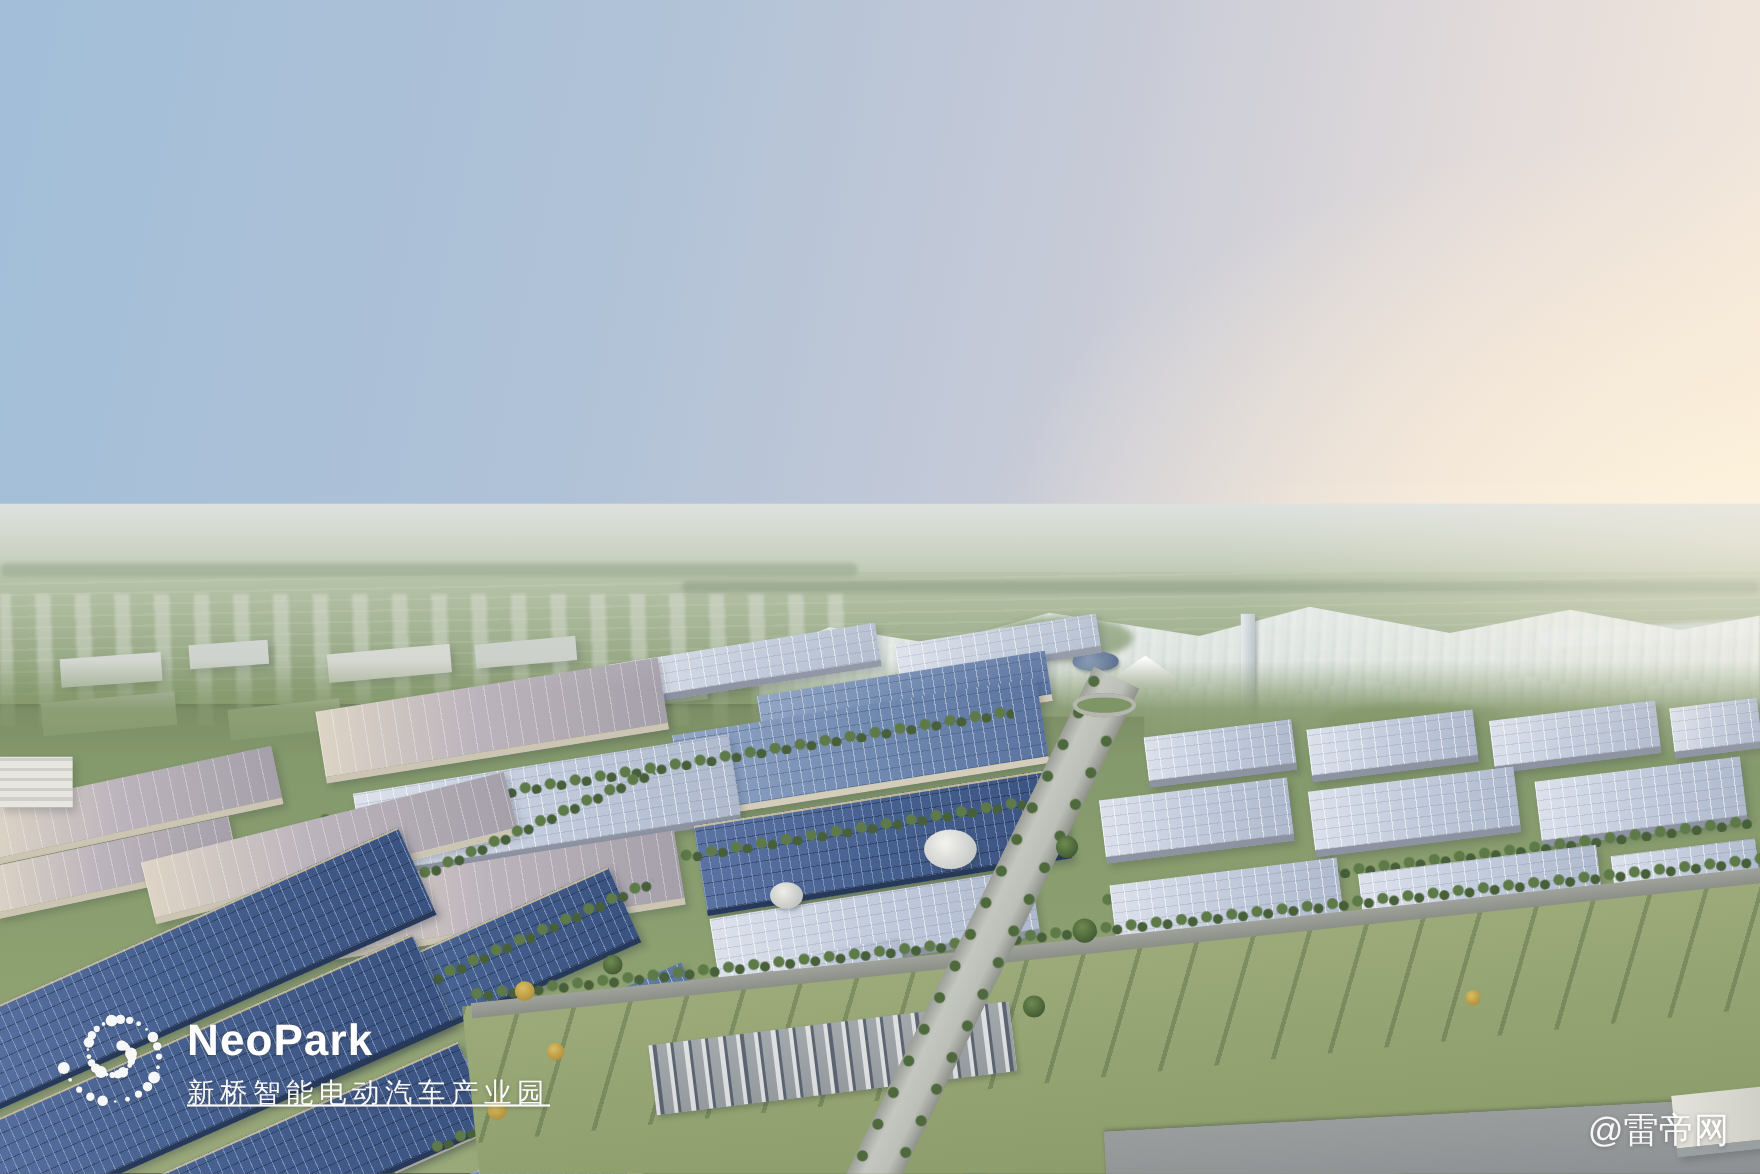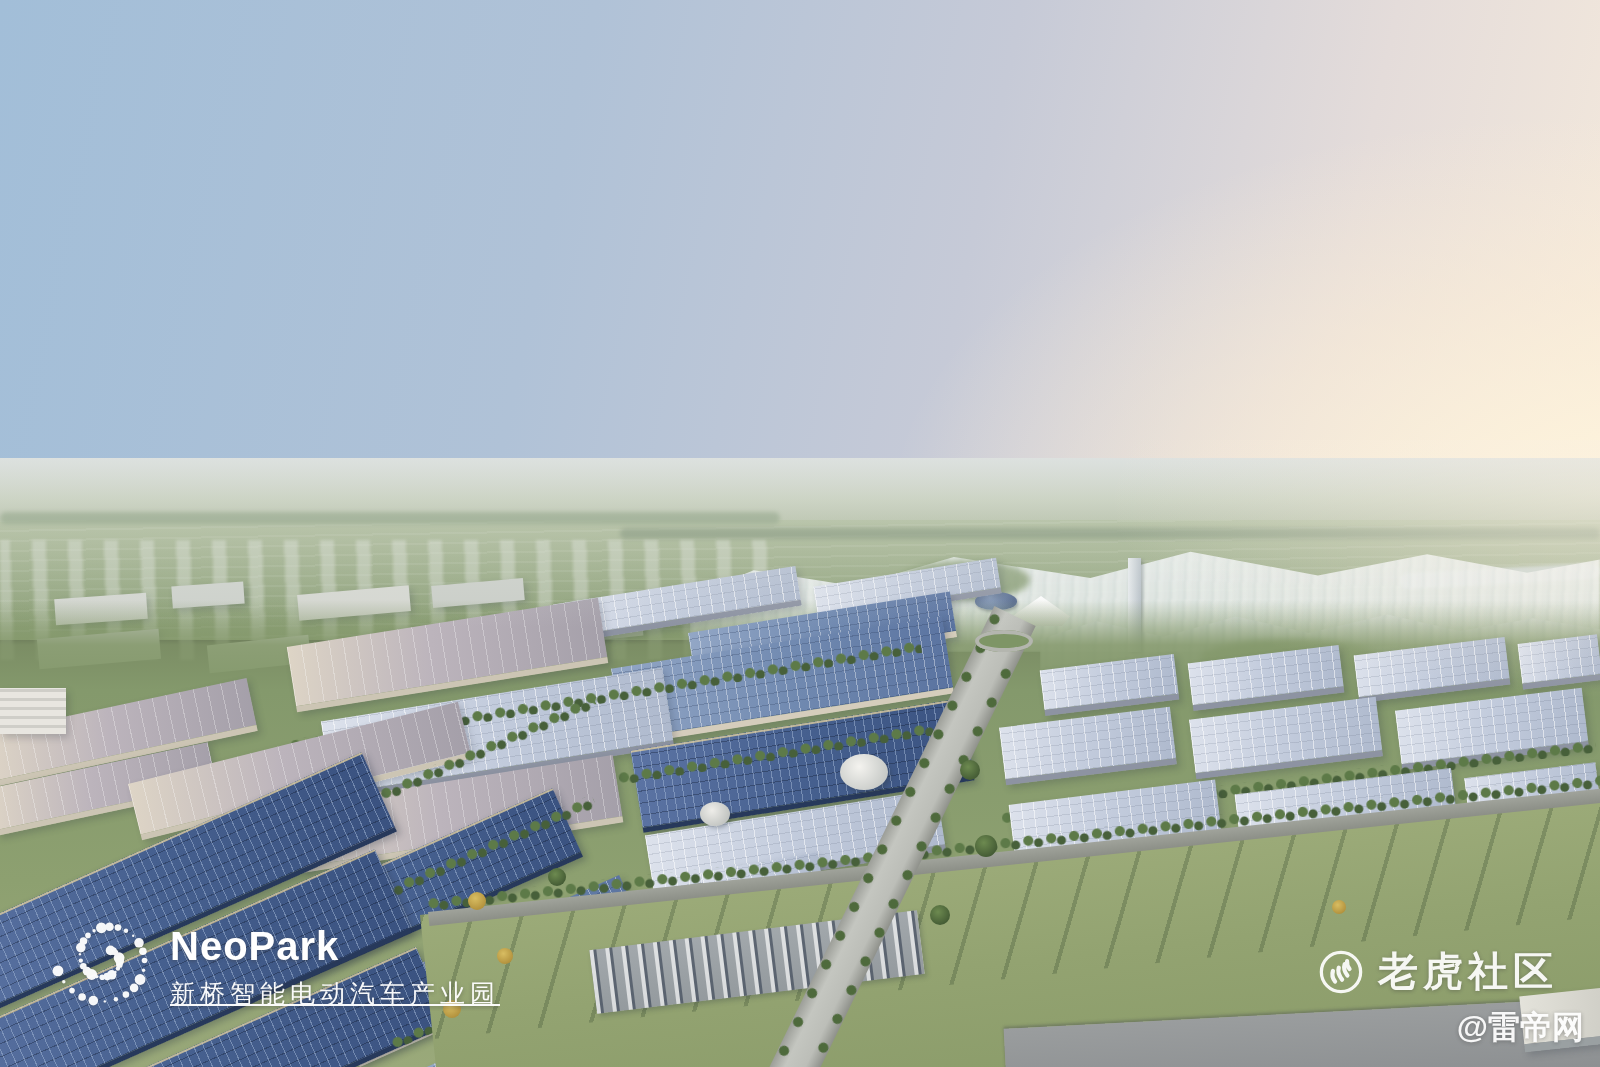--- a/index.html
+++ b/index.html
@@ -242,28 +242,16 @@
           <circle cx="11.8" cy="79.7" r="1.7"></circle>
           <circle cx="6.0" cy="68.9" r="5.4"></circle>
         </g>
     </svg>
     <div style="padding-top:24px;">
       <div class="wm neopark-word">NeoPark</div>
       <div class="wm neopark-sub">新桥智能电动汽车产业园</div>
     </div>
   </div>
 
-  <div class="px tiger-row wm" style="left:1318px;top:944px;">
-    <svg width="46" height="46" viewBox="0 0 48 48">
-      <circle cx="24" cy="24" r="20.5" fill="none" stroke="#ffffff" stroke-width="3.4"></circle>
-      <g fill="none" stroke="#ffffff" stroke-width="4.4" stroke-linecap="round" transform="rotate(-38 24 24)">
-        <path d="M13 28 c0 -5 2 -8 5 -10"></path>
-        <path d="M20 31 c0 -6 2 -10 5 -12"></path>
-        <path d="M27 31 c0 -6 2 -9 5 -11"></path>
-        <path d="M33 27 c0 -4 1 -6 3 -8"></path>
-      </g>
-    </svg>
-    <div class="tiger-label">老虎社区</div>
-  </div>
-
-  <div class="px wm author-label" style="right:16px;top:1006px;font-weight:bold;">@雷帝网</div>
+
+  <div class="px wm author-label" style="right:28px;top:1006px;">@雷帝网</div>
 
 </div>
 
 </body></html>

